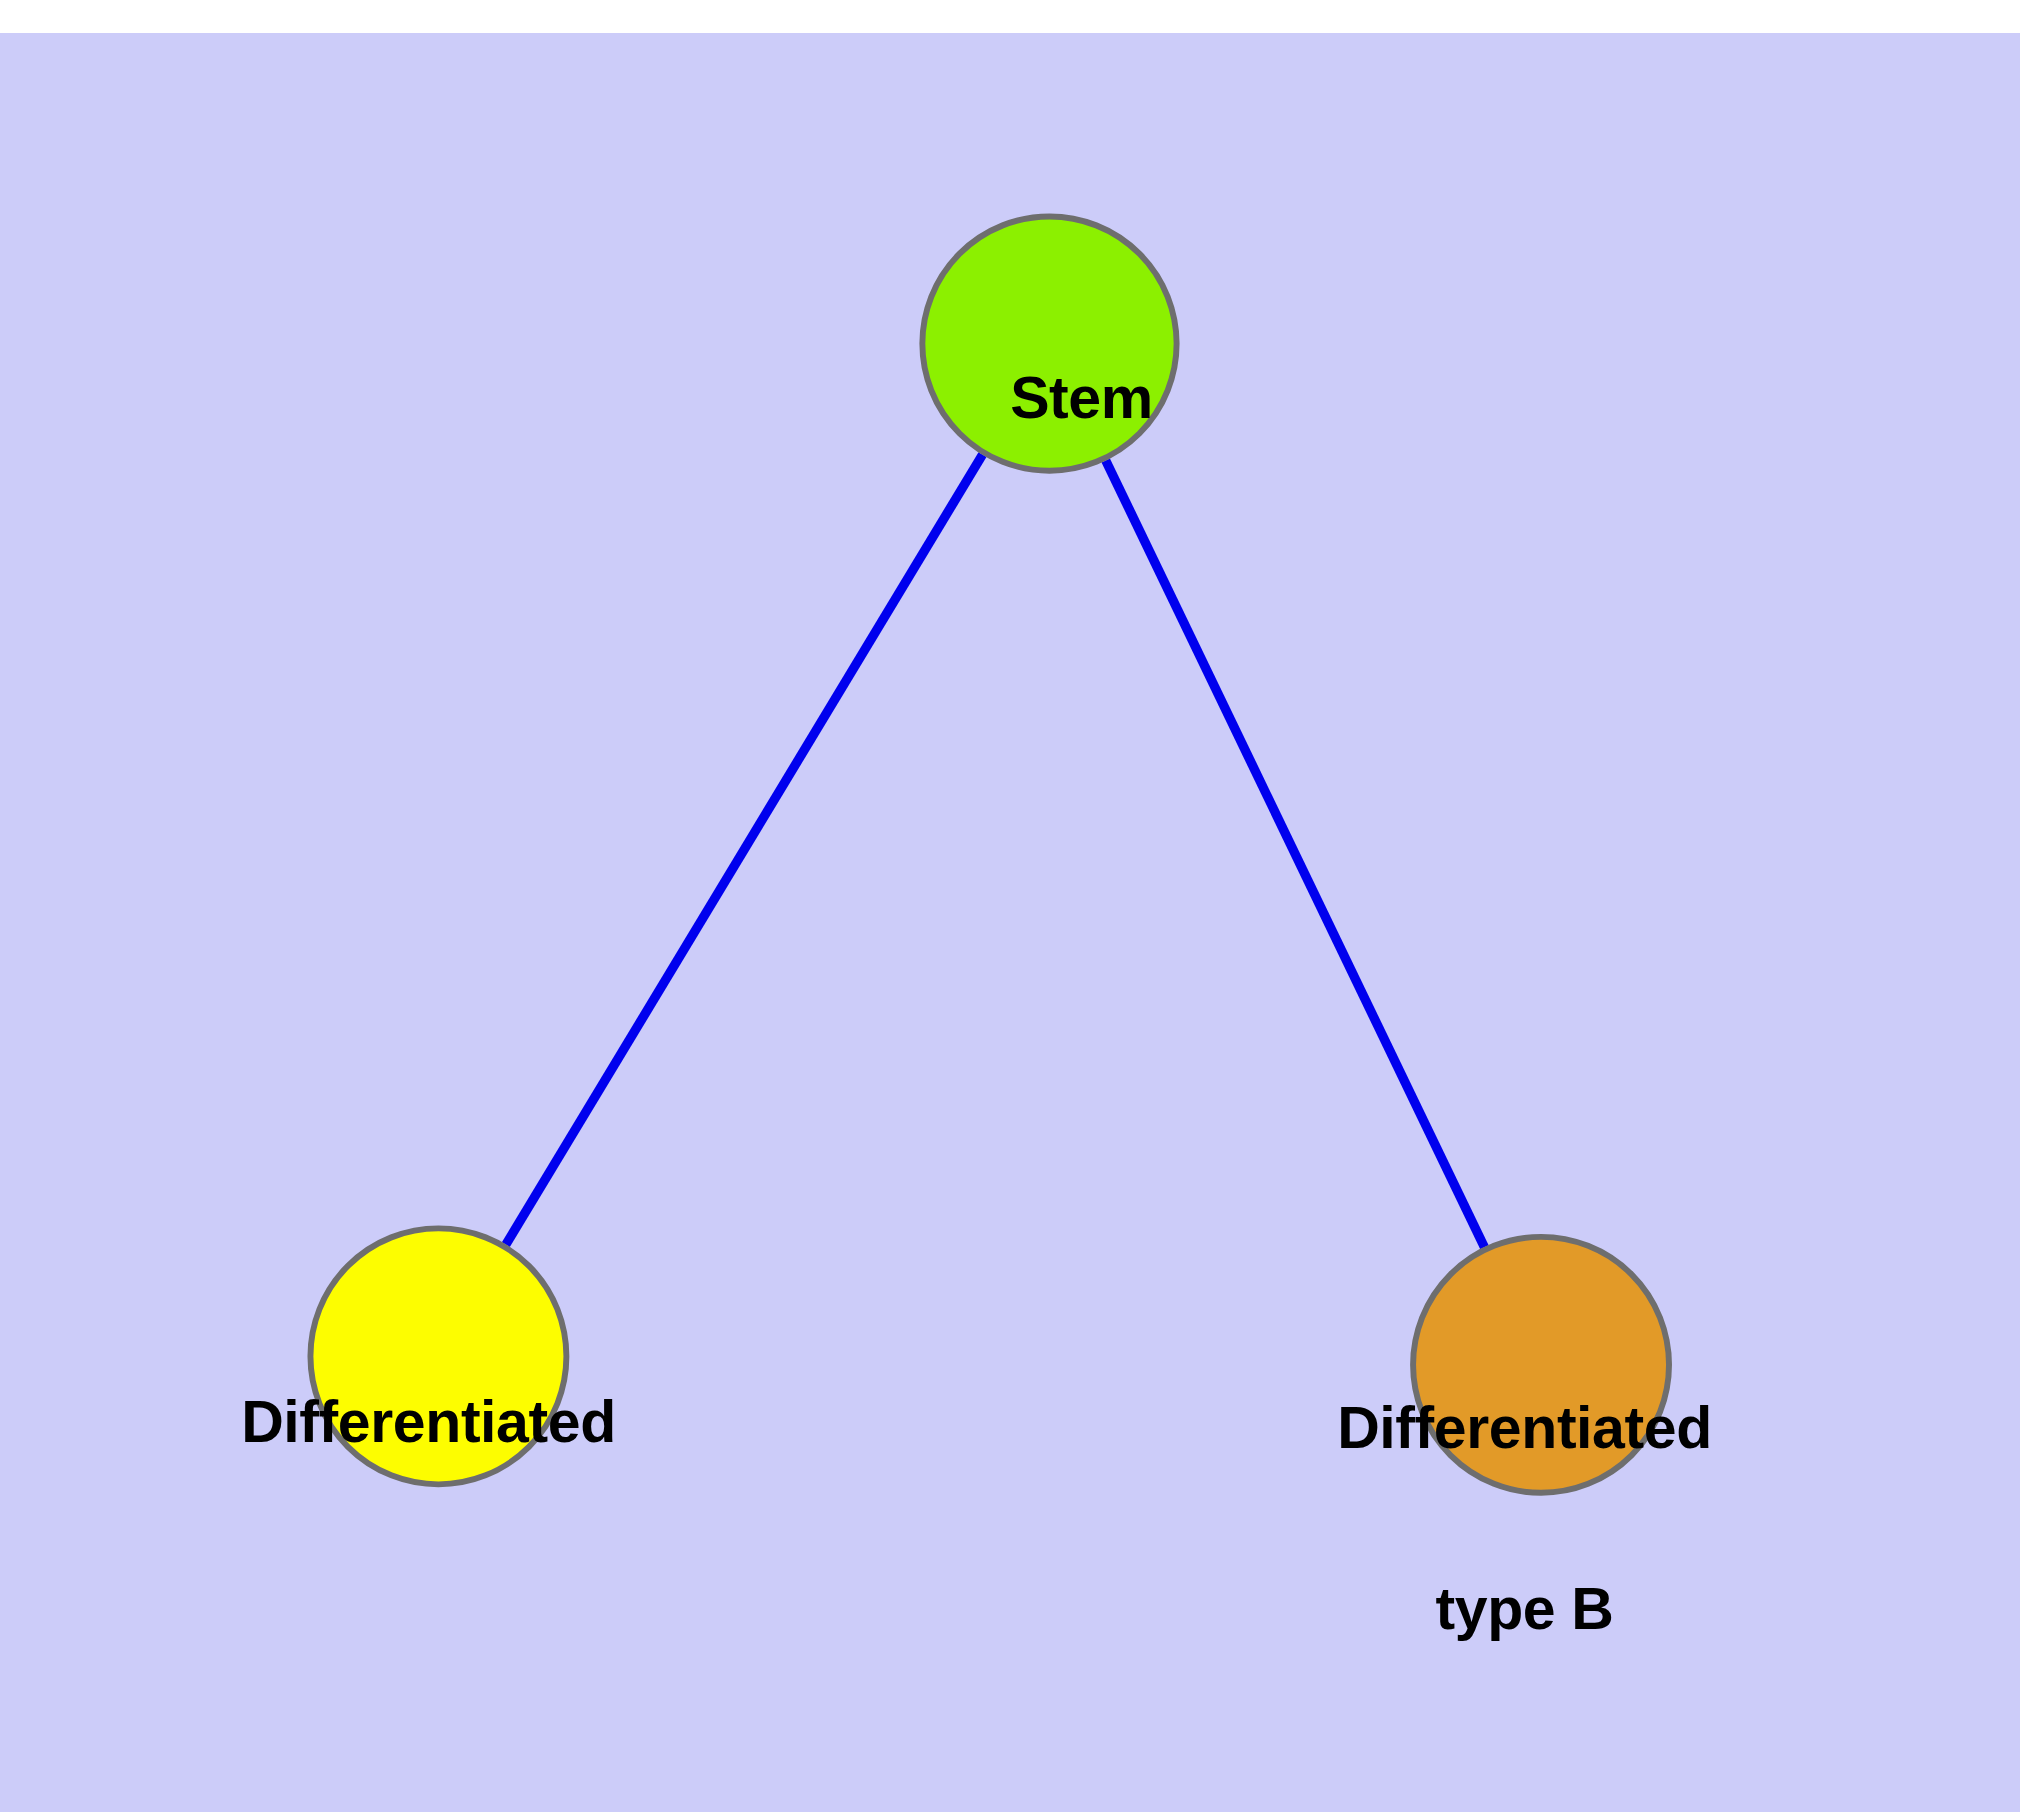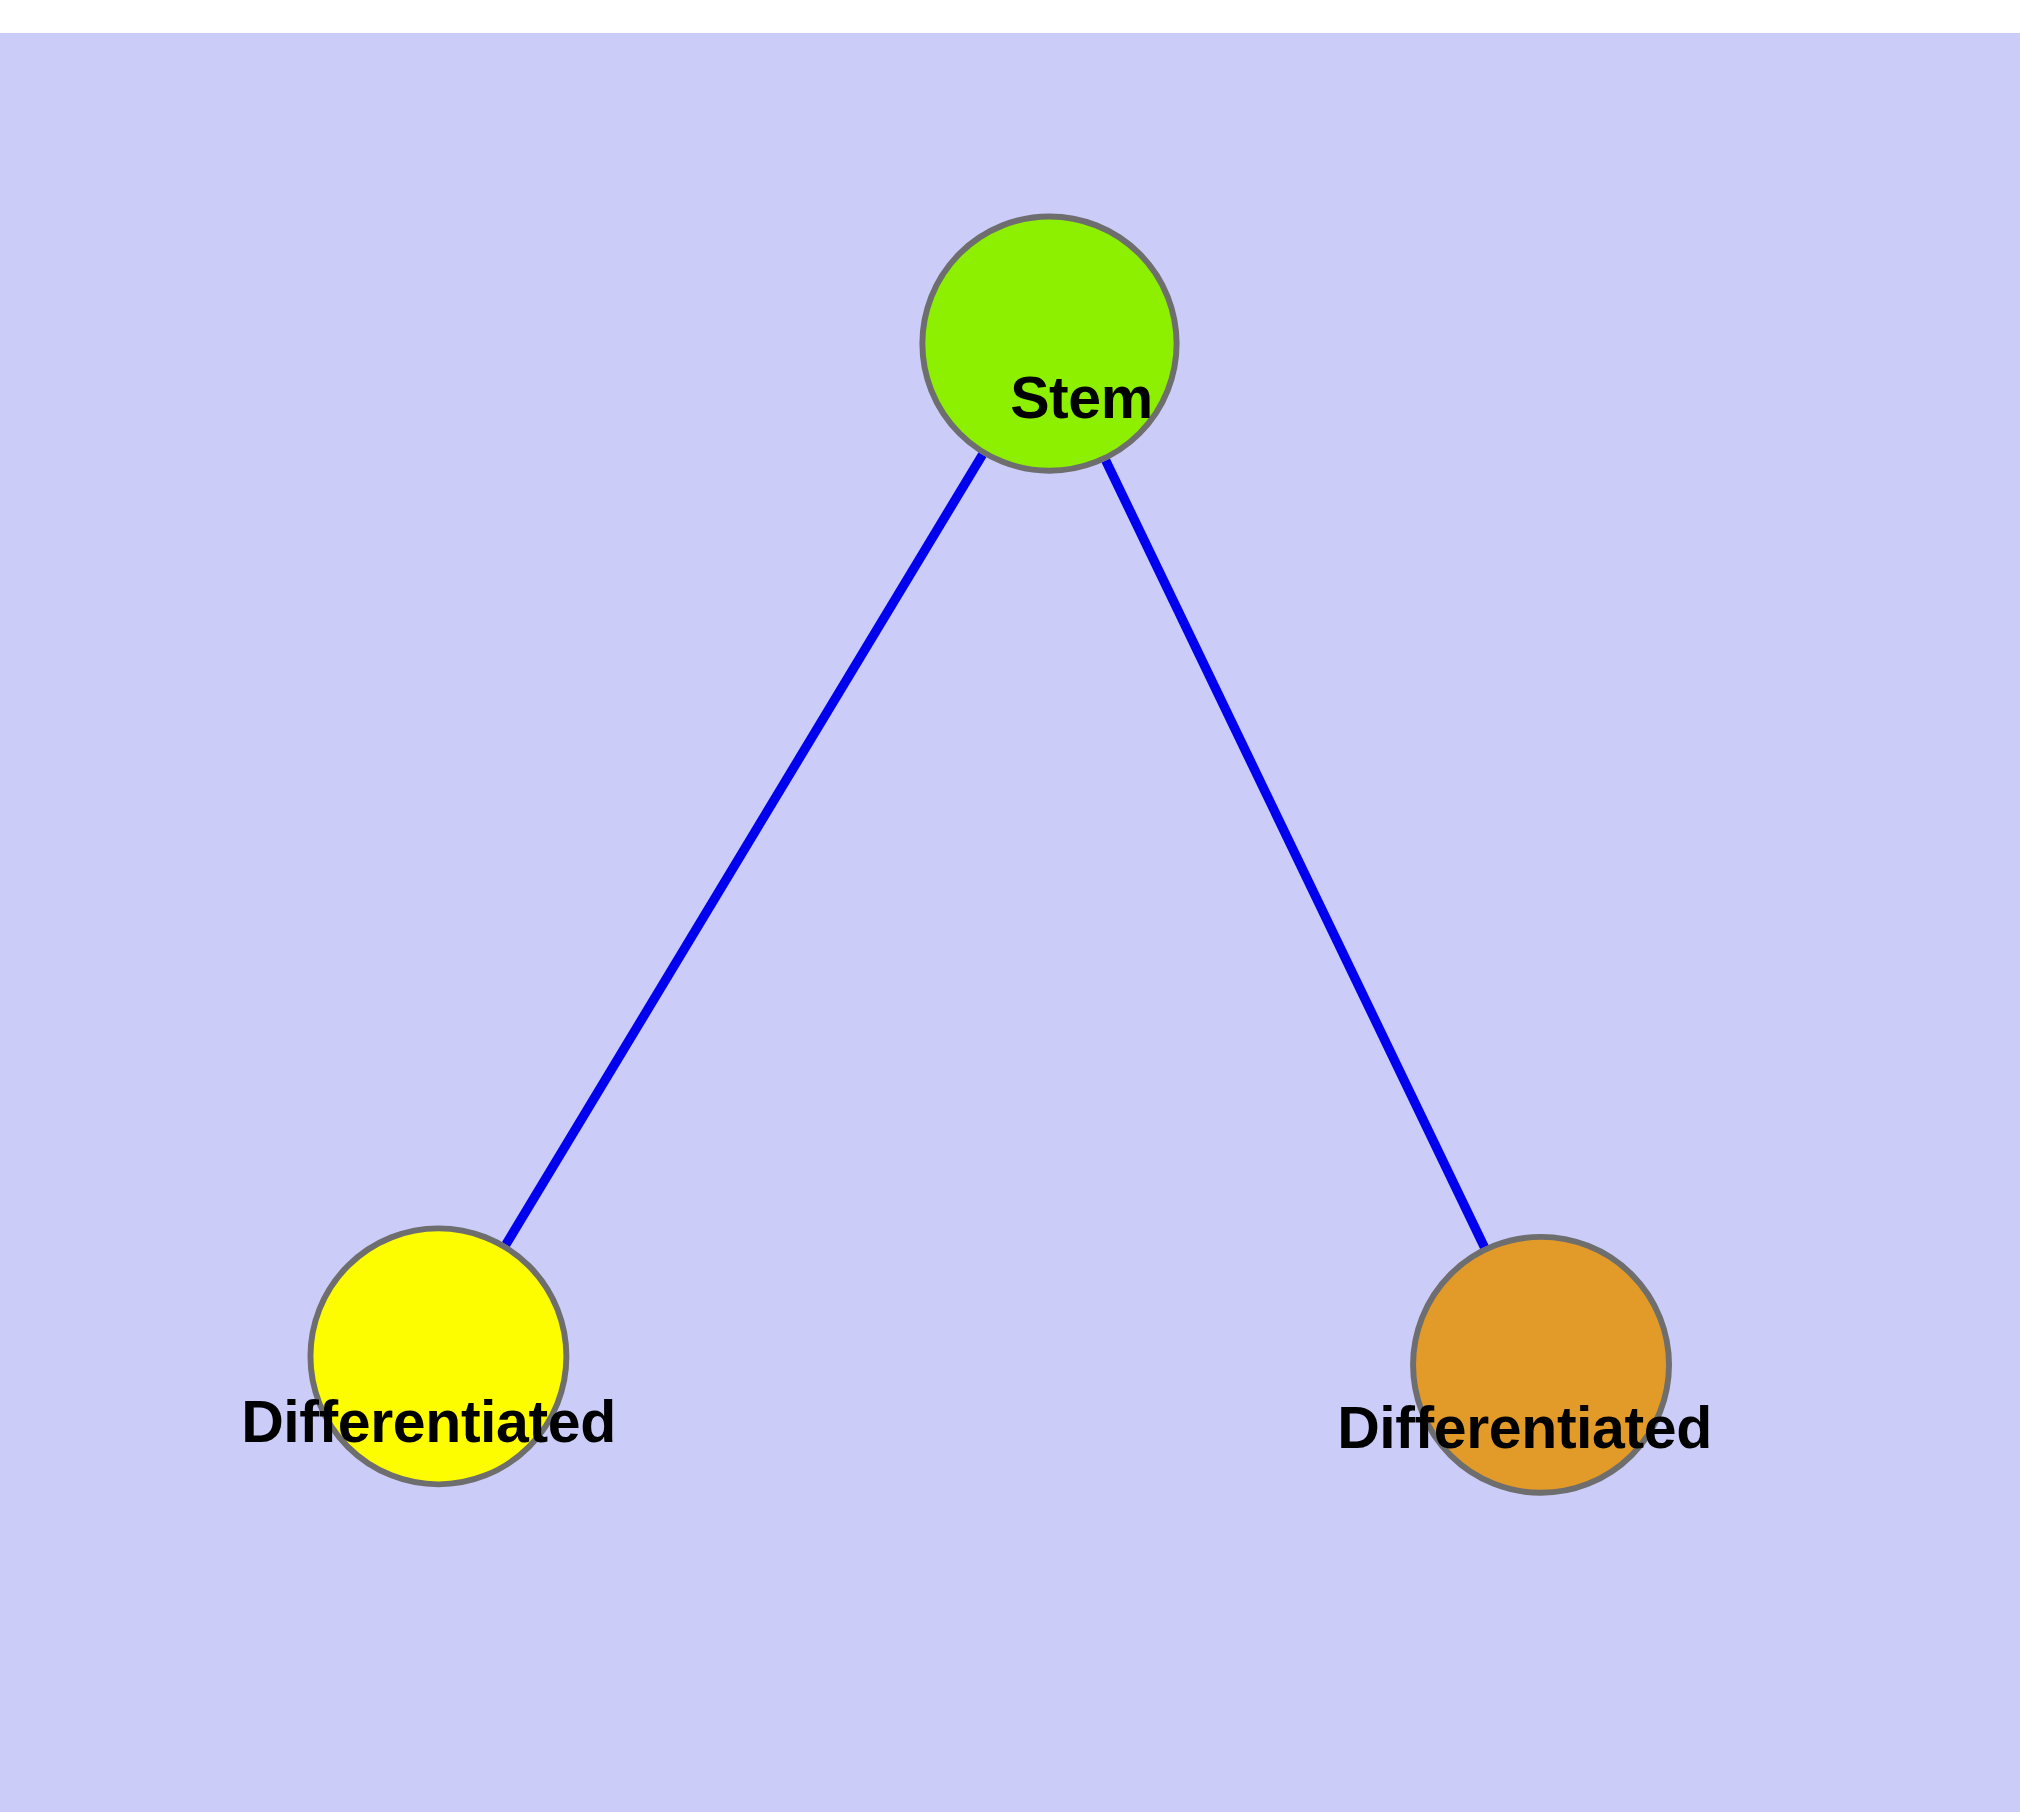--- a/index.html
+++ b/index.html
@@ -82,15 +82,16 @@
   <div class="node-label label-stem">
     <span>Stem</span>
   </div>
 
   <div class="node-label label-a">
     <div>Differentiated</div>
   </div>
 
   <div class="node-label label-b">
     <div>Differentiated</div>
+    <div>type B</div>
   </div>
 </div>
 
 
 </body></html>

